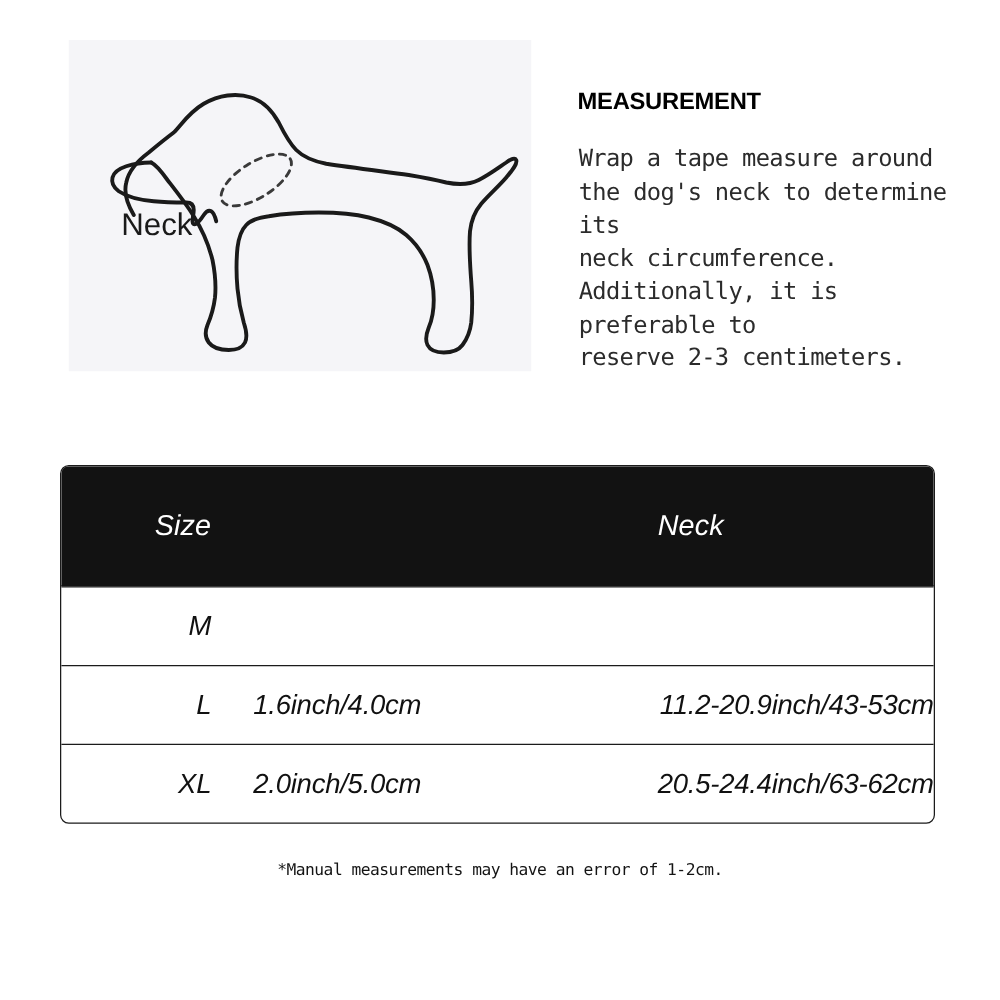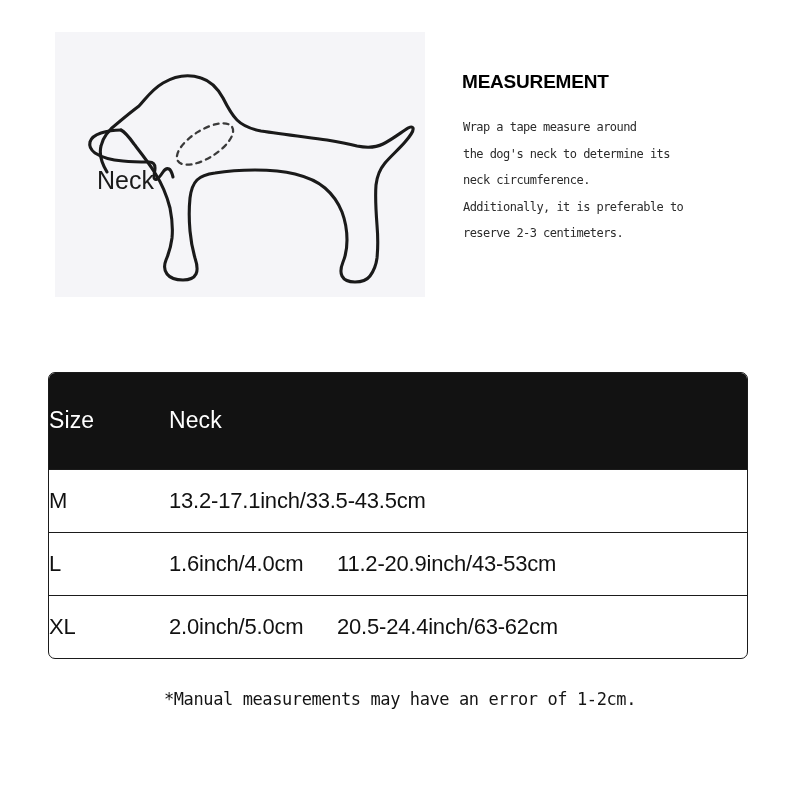--- a/index.html
+++ b/index.html
@@ -66,21 +66,21 @@
     font-size: 19px;
     line-height: 39px;
     color: #000000;
     letter-spacing: -0.2px;
     margin: 0;
     white-space: nowrap;
   }
   .method-body {
     margin: 13px 0 0 1px;
     font-family: "DejaVu Sans Mono", monospace;
-    font-size: 12px;
+    font-size: 19px;
     line-height: 26.5px;
     color: #2b2b2b;
     letter-spacing: -0.55px;
     white-space: pre-line;
   }
 
   
   #size-table {
     position: absolute;
     left: 48px;
@@ -102,23 +102,24 @@
     height: 96px;
     border-bottom: 1px solid #121212;
   }
   .trow.body {
     height: 63px;
     border-top: 1px solid #1b1b1b;
   }
   .trow.body:first-of-type { border-top: none; }
 
   .cell {
-    text-align: left;
+    text-align: right;
     box-sizing: border-box;
     font-family: "Liberation Sans", sans-serif;
+    font-style: italic;
   }
   .col-size  { width: 120px; }
   .col-width { width: 168px; }
   .col-neck  { width: 410px; }
 
   .trow.header .cell {
     color: #ffffff;
     font-size: 23px;
     font-weight: normal;
     letter-spacing: 0.1px;
@@ -131,21 +132,21 @@
   }
 
   
   #footnote {
     position: absolute;
     left: 0;
     top: 689px;
     width: 800px;
     text-align: center;
     font-family: "DejaVu Sans Mono", monospace;
-    font-size: 17px;
+    font-size: 13px;
     letter-spacing: -0.4px;
     color: #141414;
     white-space: nowrap;
   }
 </style>
 </head>
 <body>
 
 <div id="top-section">
 
@@ -229,21 +230,20 @@
 
 <div id="size-table">
 
   <div class="trow header">
     <div class="cell col-size">Size</div>
     <div class="cell col-neck">Neck</div>
   </div>
 
   <div class="trow body">
     <div class="cell col-size">M</div>
-    <div class="cell col-neck">13.2-17.1inch/33.5-43.5cm</div>
   </div>
 
   <div class="trow body">
     <div class="cell col-size">L</div>
     <div class="cell col-width">1.6inch/4.0cm</div>
     <div class="cell col-neck">11.2-20.9inch/43-53cm</div>
   </div>
 
   <div class="trow body">
     <div class="cell col-size">XL</div>

